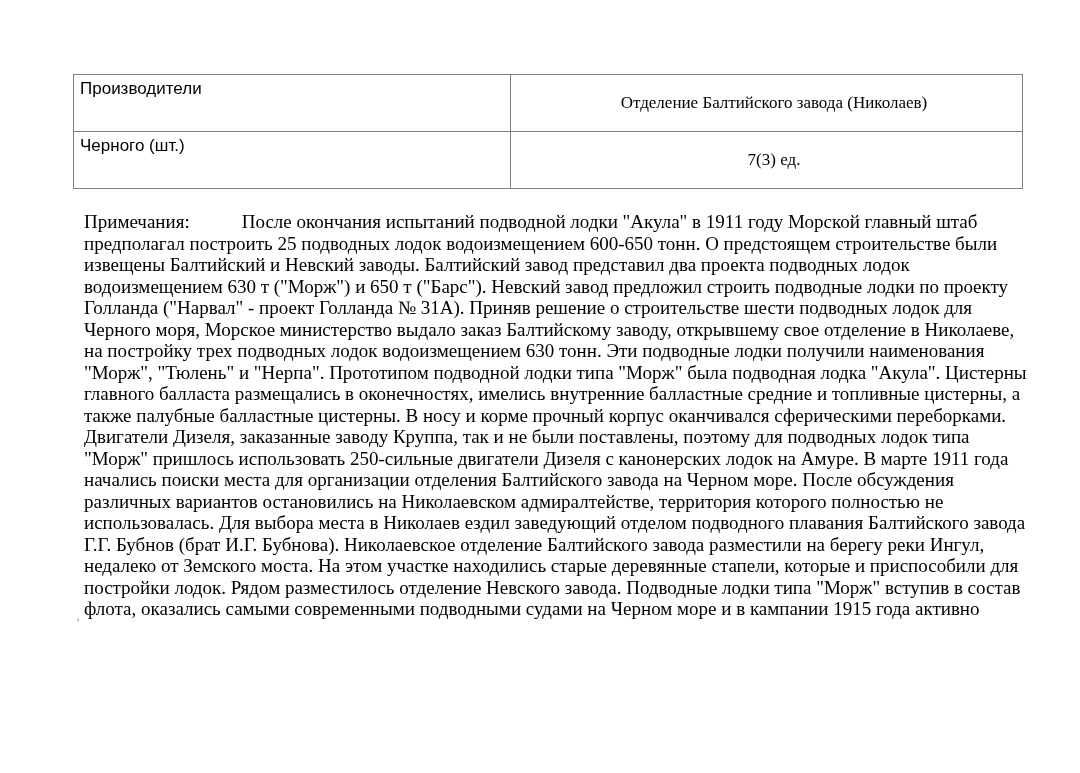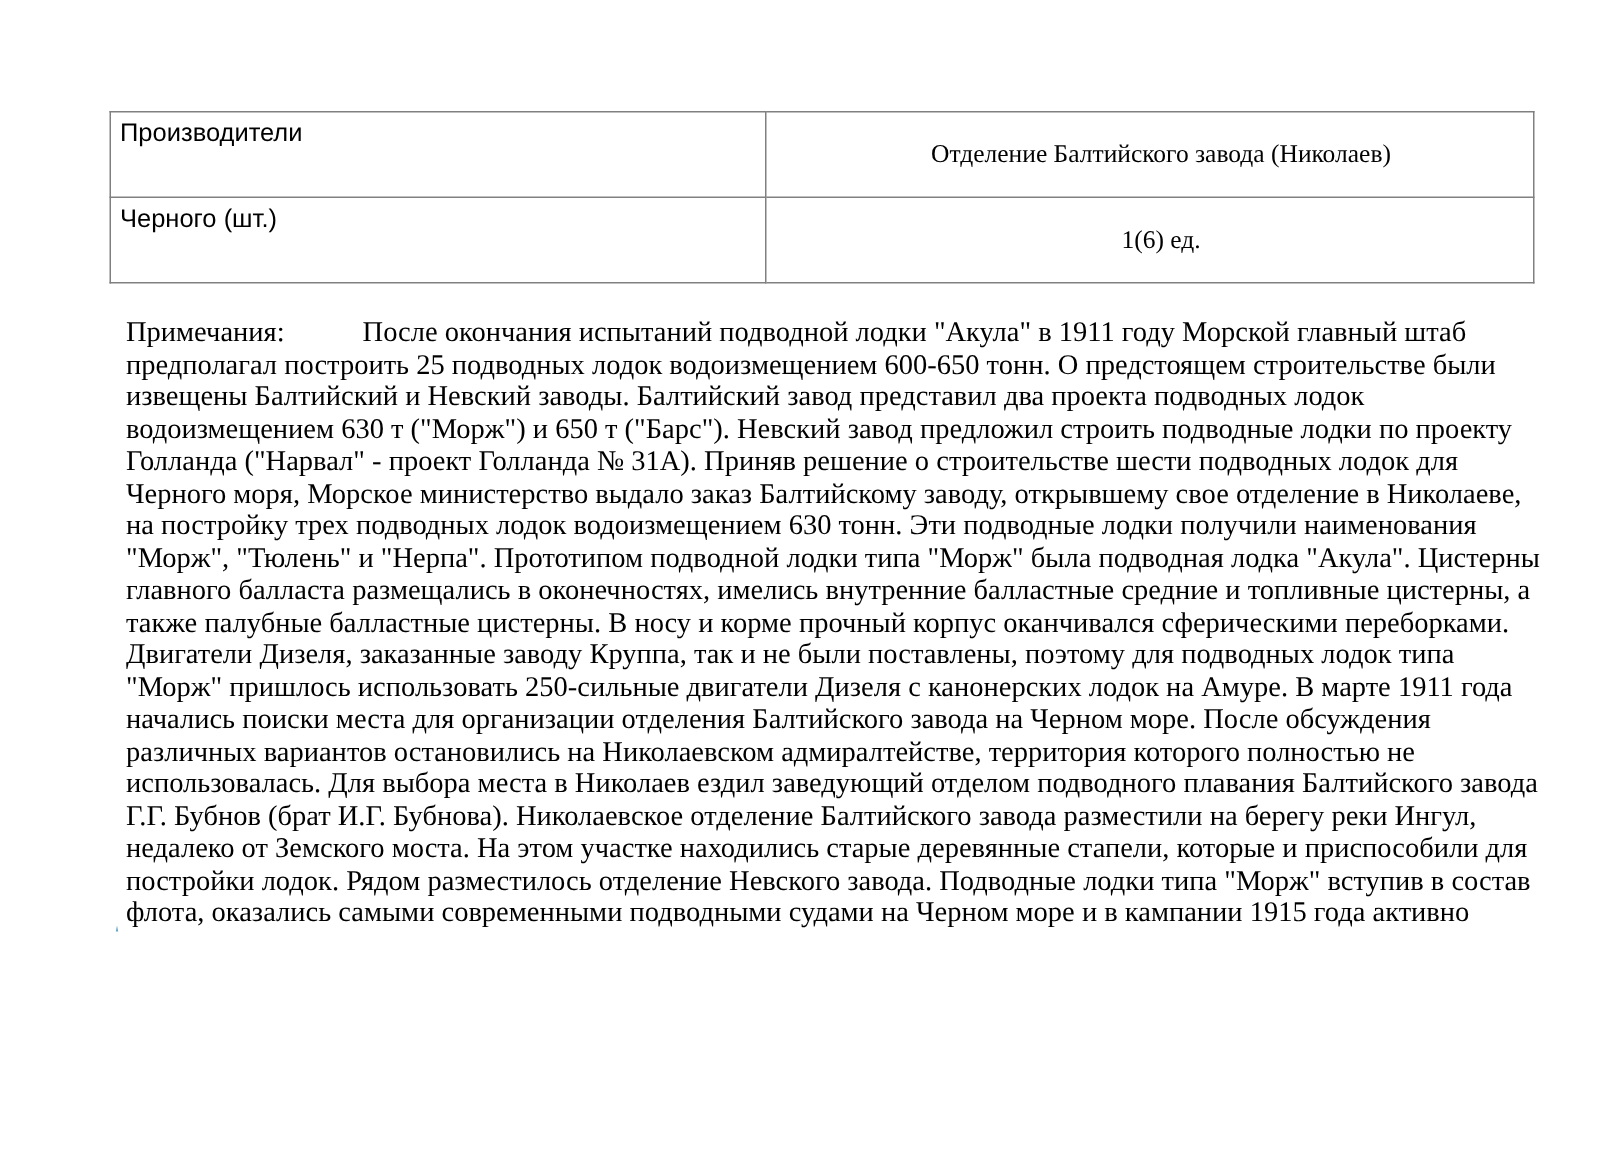--- a/index.html
+++ b/index.html
@@ -40,21 +40,21 @@
 <div class="page">
 
   <table class="spec-table">
     <tbody>
         <tr>
       <td class="label-cell">Производители</td>
       <td class="value-cell">Отделение Балтийского завода (Николаев)</td>
     </tr>
     <tr>
       <td class="label-cell">Черного (шт.)</td>
-      <td class="value-cell">1(6) ед.</td>
+      <td class="value-cell">7(3) ед.</td>
     </tr>
   </tbody>
     </table>
 
   <p class="notes"><span class="notes-label">Примечания:</span><span>После окончания испытаний подводной лодки "Акула" в 1911 году Морской главный штаб предполагал построить 25 подводных лодок водоизмещением 600-650 тонн. О предстоящем строительстве были извещены Балтийский и Невский заводы. Балтийский завод представил два проекта подводных лодок водоизмещением 630 т ("Морж") и 650 т ("Барс"). Невский завод предложил строить подводные лодки по проекту Голланда ("Нарвал" - проект Голланда № 31А). Приняв решение о строительстве шести подводных лодок для Черного моря, Морское министерство выдало заказ Балтийскому заводу, открывшему свое отделение в Николаеве, на постройку трех подводных лодок водоизмещением 630 тонн. Эти подводные лодки получили наименования "Морж", "Тюлень" и "Нерпа". Прототипом подводной лодки типа "Морж" была подводная лодка "Акула". Цистерны главного балласта размещались в оконечностях, имелись внутренние балластные средние и топливные цистерны, а также палубные балластные цистерны. В носу и корме прочный корпус оканчивался сферическими переборками. Двигатели Дизеля, заказанные заводу Круппа, так и не были поставлены, поэтому для подводных лодок типа "Морж" пришлось использовать 250-сильные двигатели Дизеля с канонерских лодок на Амуре. В марте 1911 года начались поиски места для организации отделения Балтийского завода на Черном море. После обсуждения различных вариантов остановились на Николаевском адмиралтействе, территория которого полностью не использовалась. Для выбора места в Николаев ездил заведующий отделом подводного плавания Балтийского завода Г.Г. Бубнов (брат И.Г. Бубнова). Николаевское отделение Балтийского завода разместили на берегу реки Ингул, недалеко от Земского моста. На этом участке находились старые деревянные стапели, которые и приспособили для постройки лодок. Рядом разместилось отделение Невского завода. Подводные лодки типа "Морж" вступив в состав флота, оказались самыми современными подводными судами на Черном море и в кампании 1915 года активно участвовали в боях на коммуникациях противника. ПЛ "Морж" погибла в 1917г. , ПЛ "Тюлень" интернирована Францией, ПЛ "Нерпа" в 1921г.зачислена в состав морских сил РККФ, переименована в "Политрук". В 1930 исключена из состава РККФ и передана для тренировки водолазов.</span></p>
 
   <svg class="sun" viewBox="0 0 160 160" aria-hidden="true">
     <polygon points="80.0,1.0 87.0,35.6 104.4,4.9 100.4,39.9 126.4,16.1 111.8,48.2 143.9,33.6 120.1,59.6 155.1,55.6 124.4,73.0 159.0,80.0 124.4,87.0 155.1,104.4 120.1,100.4 143.9,126.4 111.8,111.8 126.4,143.9 100.4,120.1 104.4,155.1 87.0,124.4 80.0,159.0 73.0,124.4 55.6,155.1 59.6,120.1 33.6,143.9 48.2,111.8 16.1,126.4 39.9,100.4 4.9,104.4 35.6,87.0 1.0,80.0 35.6,73.0 4.9,55.6 39.9,59.6 16.1,33.6 48.2,48.2 33.6,16.1 59.6,39.9 55.6,4.9 73.0,35.6" fill="#68A4C8"></polygon>
     <path d="M 38 80 A 42 42 0 0 1 122 80 Z" fill="#ffffff"></path>
   </svg>

